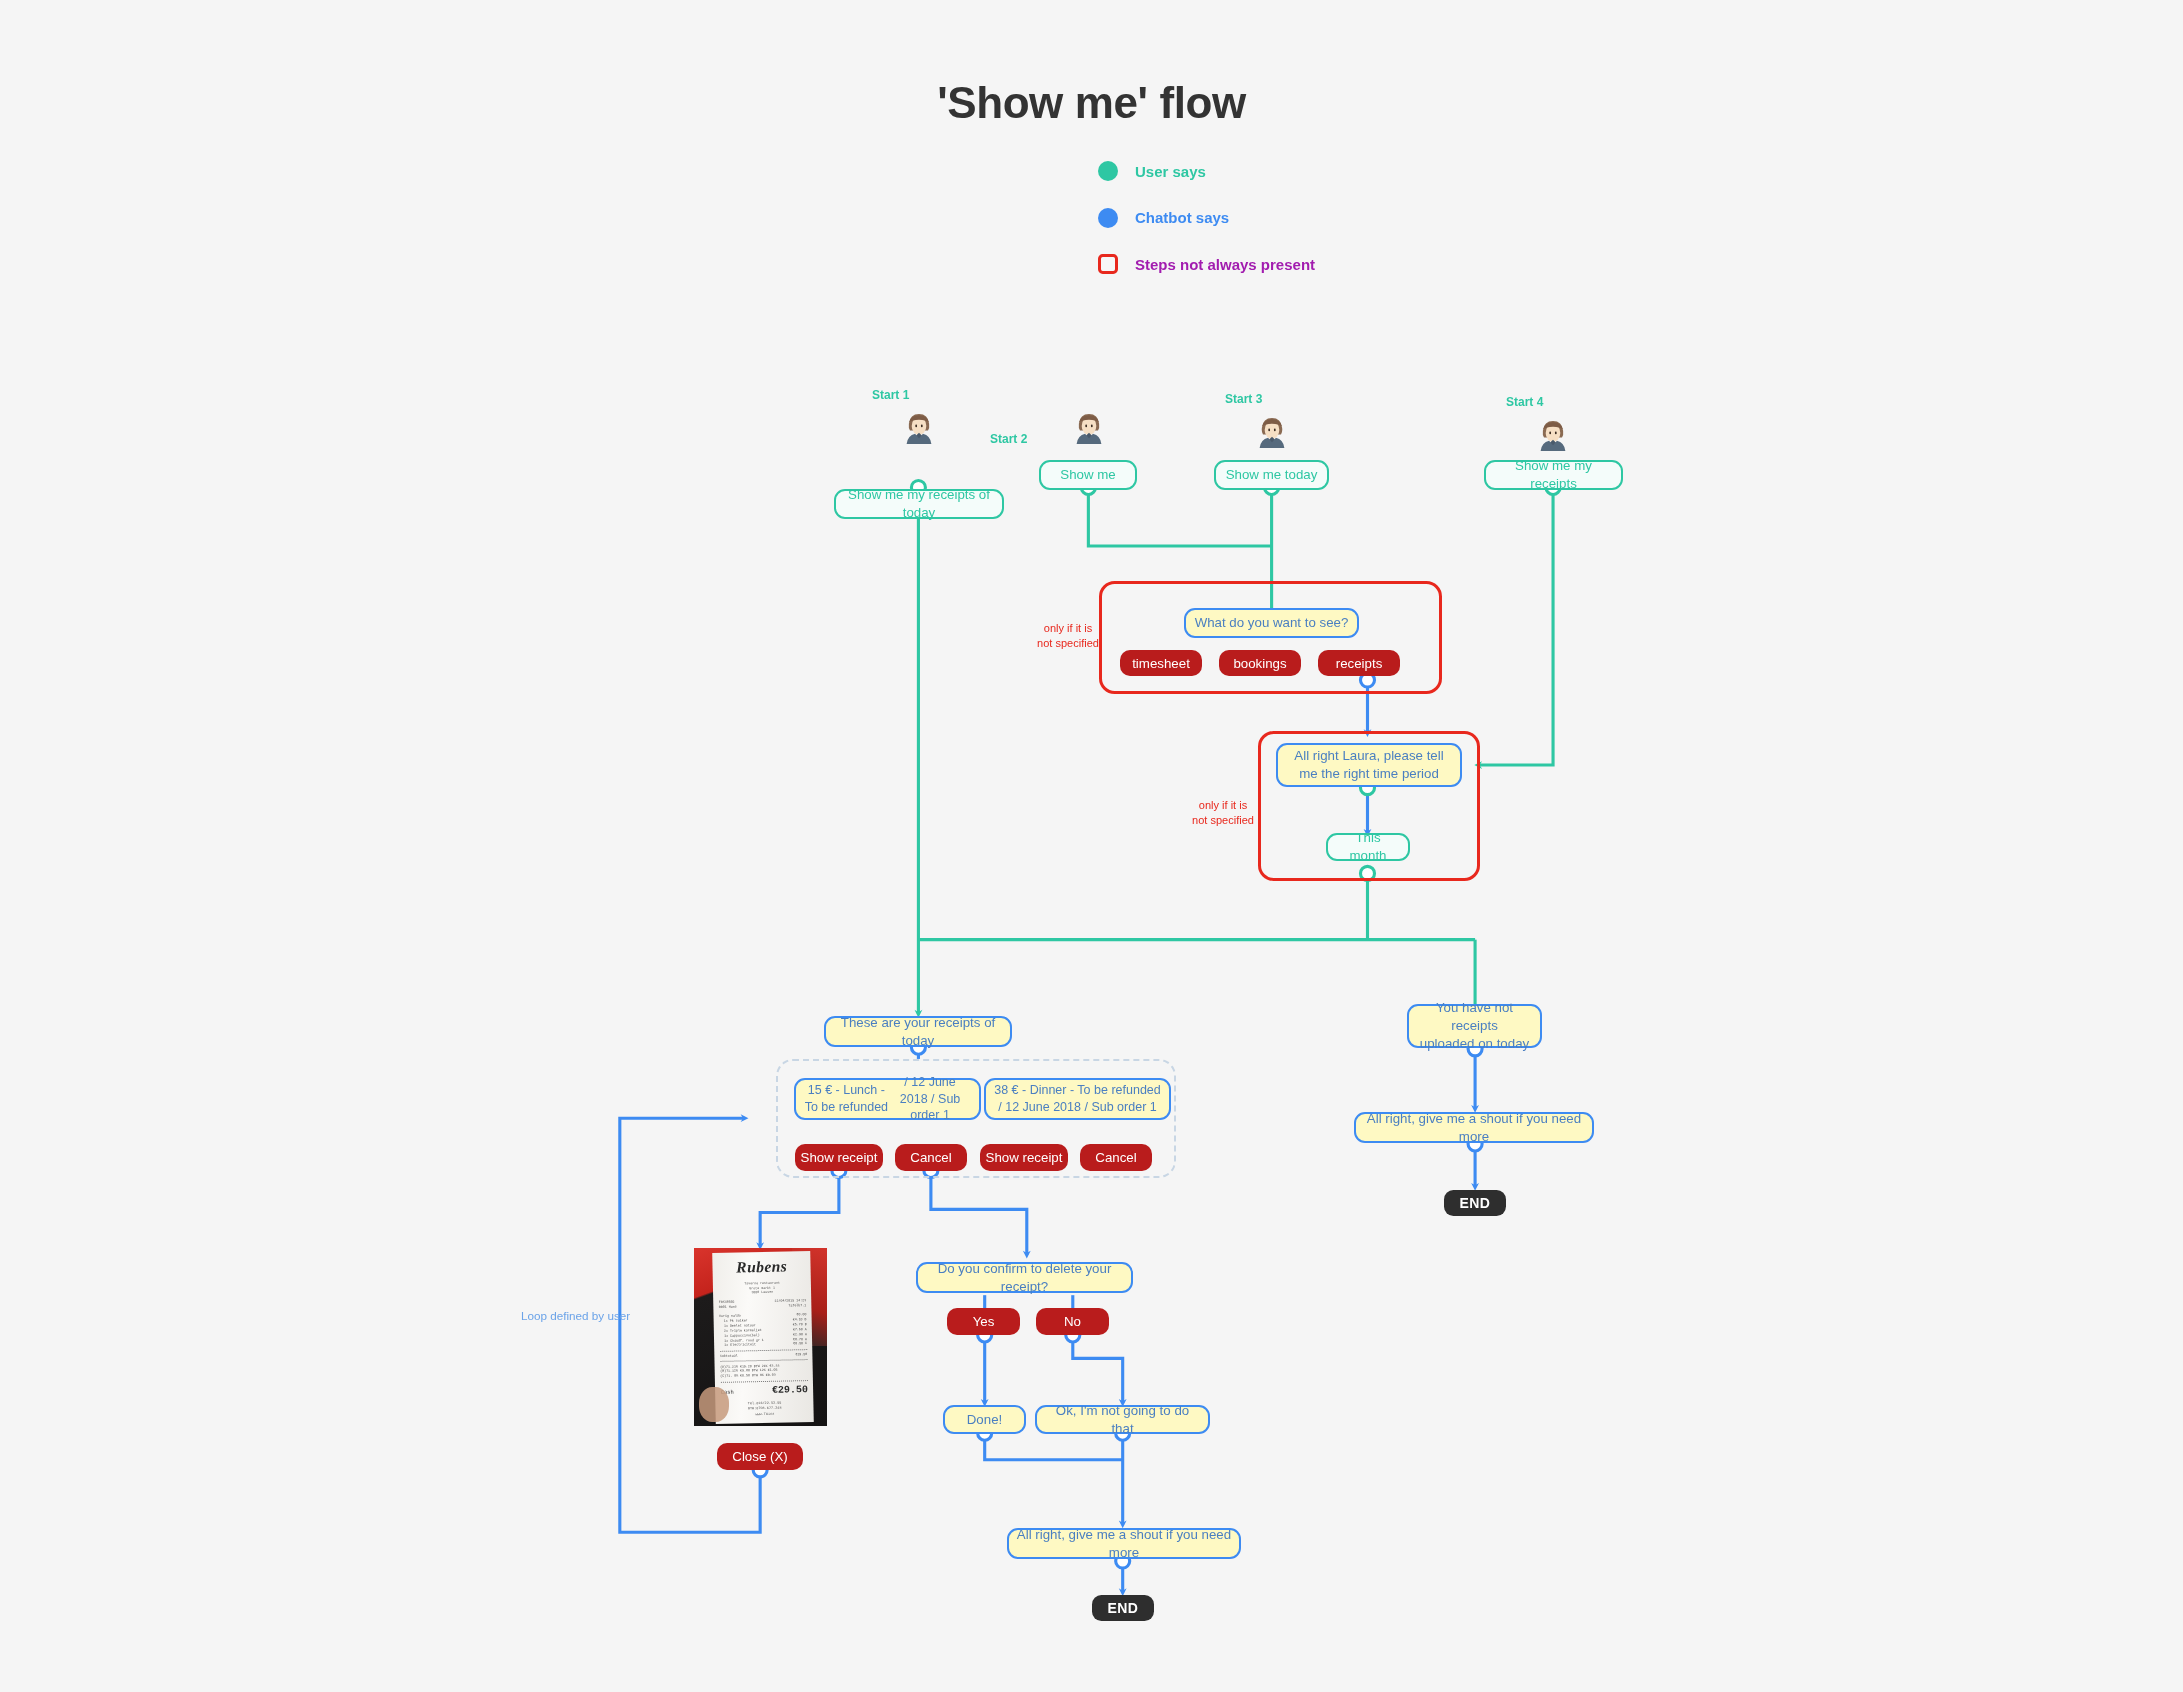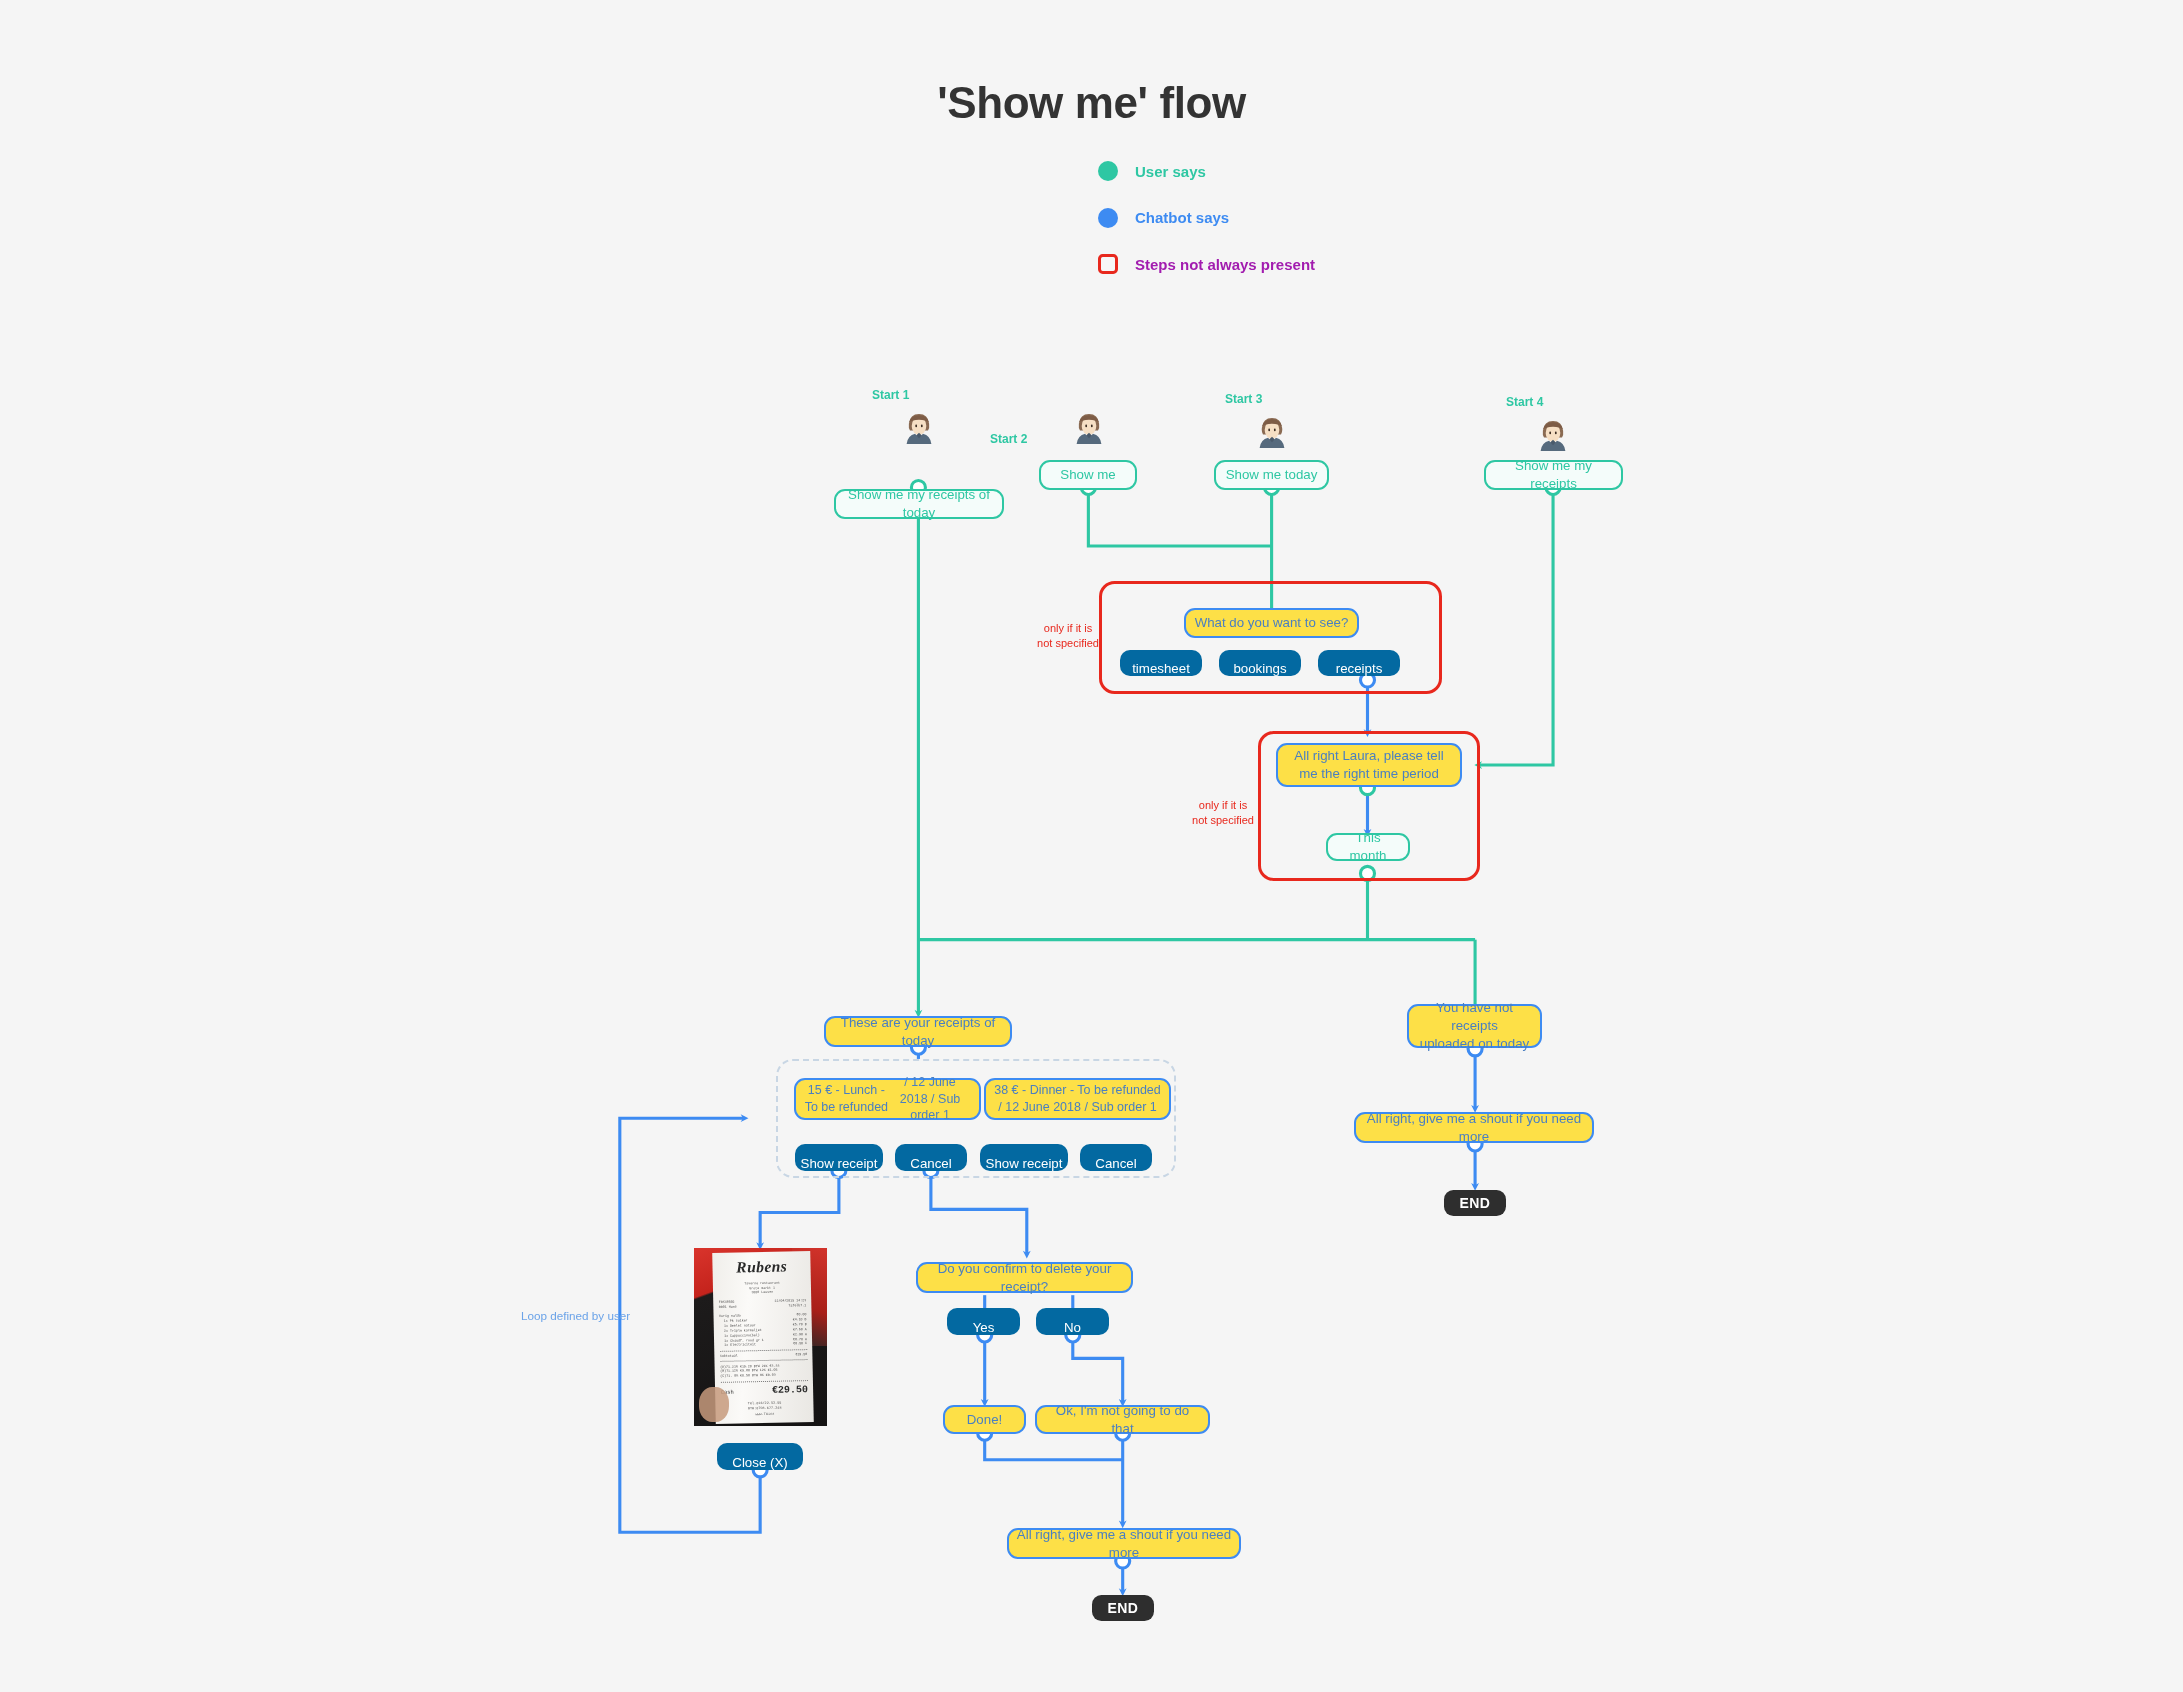--- a/index.html
+++ b/index.html
@@ -91,30 +91,30 @@
     padding: 3.1px 7.8px;
   }
   .bubble.user {
     border: 2.3px solid #2ec7a3;
     background: #f4fcfa;
     color: #2ec7a3;
     font-size: 13.3px;
   }
   .bubble.bot {
     border: 2.3px solid #3d8bf2;
-    background: #fde047;
+    background: #fef9c3;
     color: #4a7fc1;
     font-size: 13.3px;
   }
   .btn {
     position: absolute;
     display: flex;
-    align-items: flex-end;
+    align-items: center;
     justify-content: center;
-    background: #0369a1;
+    background: #b91c1c;
     color: #ffffff;
     border-radius: 10px;
     font-size: 13.3px;
     text-align: center;
     white-space: nowrap;
   }
   .endnode {
     position: absolute;
     display: flex;
     align-items: center;

